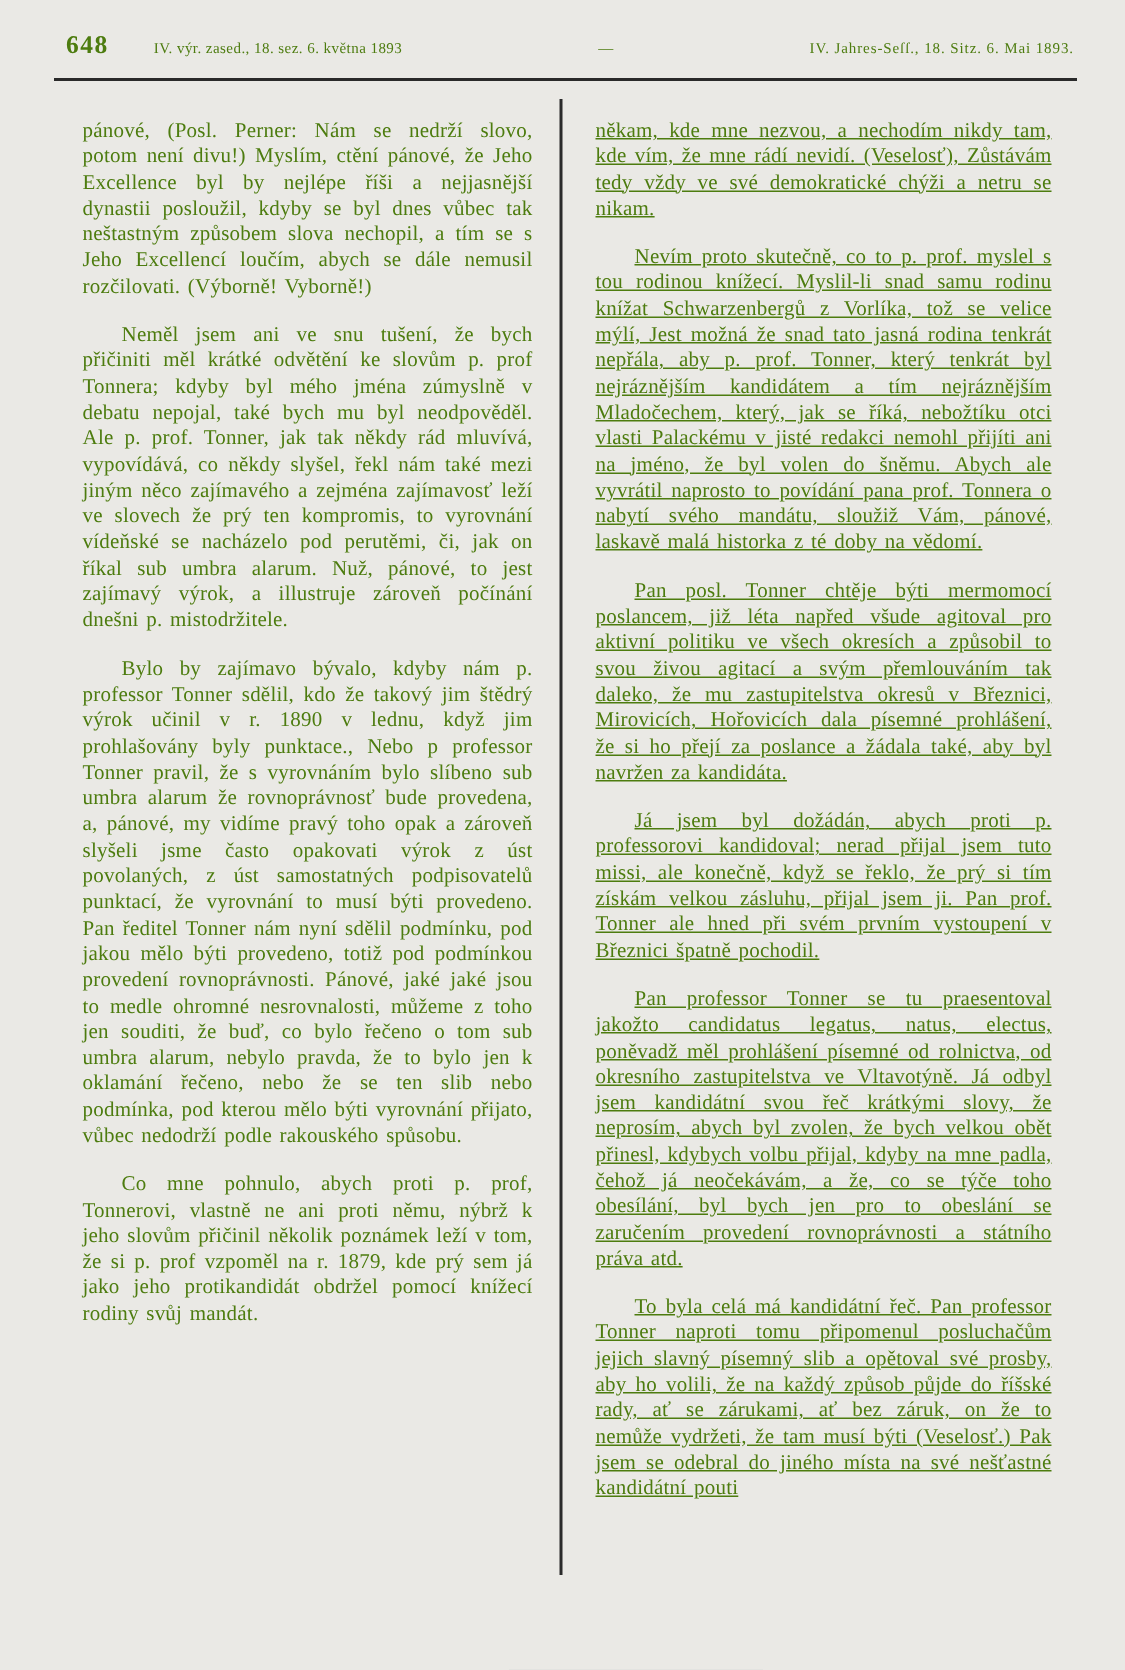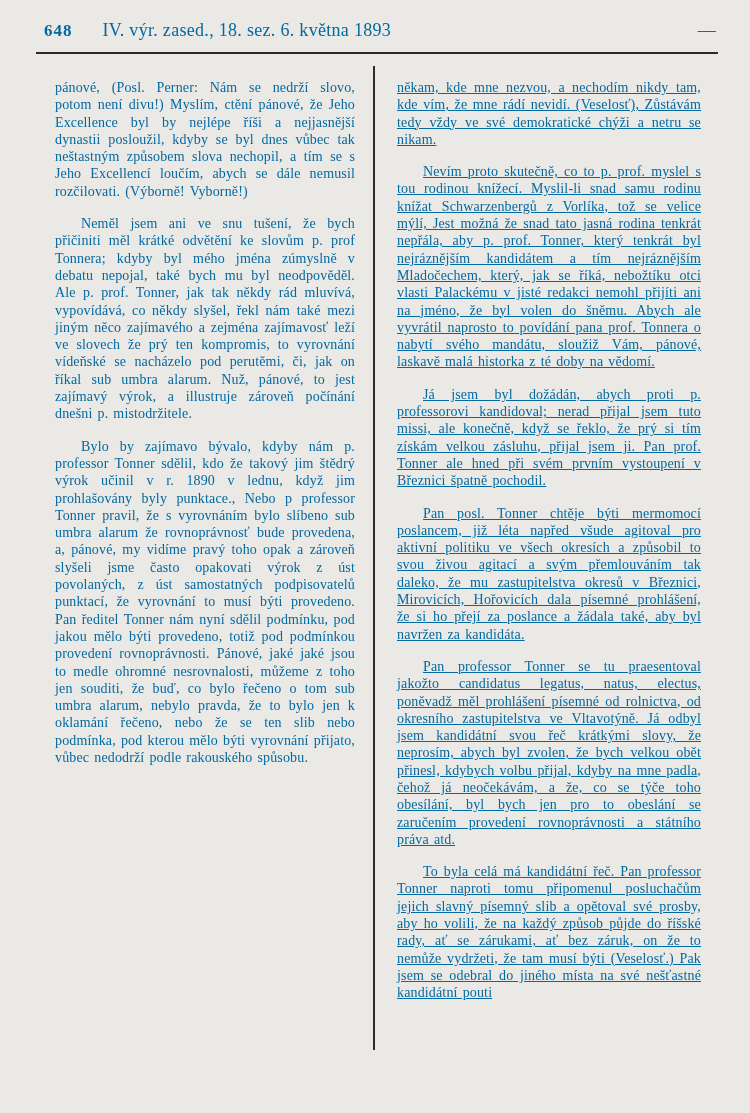--- a/index.html
+++ b/index.html
@@ -4,41 +4,41 @@
 <style>
   html, body { margin:0; padding:0; background:#dedddb; }
   .page {
     position: relative;
     width: 750px;
     height: 1113px;
     margin: 0 auto;
     background: #eae9e5;
     overflow: hidden;
     font-family: "Liberation Serif", "DejaVu Serif", serif;
-    color: #0369a1;
+    color: #4d7c0f;
   }
   .header {
     position: absolute;
     top: 20px;
     left: 44px;
     width: 672px;
     display: flex;
     align-items: baseline;
   }
   .pagenum {
     font-weight: bold;
     font-size: 17px;
     letter-spacing: 1px;
     margin-right: 30px;
   }
   .header-text {
     flex: 1;
     display: flex;
     justify-content: space-between;
-    font-size: 18px;
+    font-size: 10px;
     letter-spacing: 0.3px;
     white-space: nowrap;
   }
   .header-text .fraktur { letter-spacing: 0.6px; }
   .header-rule {
     position: absolute;
     top: 52px;
     left: 36px;
     width: 682px;
     height: 1.5px;
@@ -80,35 +80,37 @@
 </head>
 <body>
 
 <div class="page">
 
   <div class="header">
     <span class="pagenum">648</span>
     <span class="header-text">
       <span>IV. výr. zased., 18. sez. 6. května 1893</span>
       <span>—</span>
+      <span class="fraktur">IV. Jahres-Seſſ., 18. Sitz. 6. Mai 1893.</span>
     </span>
   </div>
 
   <div class="header-rule"></div>
 
   <div class="columns">
     <div class="col col-left">
         <p class="para flush">pánové, (Posl. Perner: Nám se nedrží slovo, potom není divu!) Myslím, ctění pánové, že Jeho Excellence byl by nejlépe říši a nejjasnější dynastii posloužil, kdyby se byl dnes vůbec tak neštastným způsobem slova nechopil, a tím se s Jeho Excellencí loučím, abych se dále nemusil rozčilovati. (Výborně! Vyborně!)</p>
         <p class="para">Neměl jsem ani ve snu tušení, že bych přičiniti měl krátké odvětění ke slovům p. prof Tonnera; kdyby byl mého jména zúmyslně v debatu nepojal, také bych mu byl neodpověděl. Ale p. prof. Tonner, jak tak někdy rád mluvívá, vypovídává, co někdy slyšel, řekl nám také mezi jiným něco zajímavého a zejména zajímavosť leží ve slovech že prý ten kompromis, to vyrovnání vídeňské se nacházelo pod perutěmi, či, jak on říkal sub umbra alarum. Nuž, pánové, to jest zajímavý výrok, a illustruje zároveň počínání dnešni p. mistodržitele.</p>
         <p class="para">Bylo by zajímavo bývalo, kdyby nám p. professor Tonner sdělil, kdo že takový jim štědrý výrok učinil v r. 1890 v lednu, když jim prohlašovány byly punktace., Nebo p professor Tonner pravil, že s vyrovnáním bylo slíbeno sub umbra alarum že rovnoprávnosť bude provedena, a, pánové, my vidíme pravý toho opak a zároveň slyšeli jsme často opakovati výrok z úst povolaných, z úst samostatných podpisovatelů punktací, že vyrovnání to musí býti provedeno. Pan ředitel Tonner nám nyní sdělil podmínku, pod jakou mělo býti provedeno, totiž pod podmínkou provedení rovnoprávnosti. Pánové, jaké jaké jsou to medle ohromné nesrovnalosti, můžeme z toho jen souditi, že buď, co bylo řečeno o tom sub umbra alarum, nebylo pravda, že to bylo jen k oklamání řečeno, nebo že se ten slib nebo podmínka, pod kterou mělo býti vyrovnání přijato, vůbec nedodrží podle rakouského spůsobu.</p>
+        <p class="para">Co mne pohnulo, abych proti p. prof, Tonnerovi, vlastně ne ani proti němu, nýbrž k jeho slovům přičinil několik poznámek leží v tom, že si p. prof vzpoměl na r. 1879, kde prý sem já jako jeho protikandidát obdržel pomocí knížecí rodiny svůj mandát.</p>
       </div>
     <div class="col-divider"></div>
     <div class="col col-right">
         <p class="para flush">někam, kde mne nezvou, a nechodím nikdy tam, kde vím, že mne rádí nevidí. (Veselosť), Zůstávám tedy vždy ve své demokratické chýži a netru se nikam.</p>
         <p class="para">Nevím proto skutečně, co to p. prof. myslel s tou rodinou knížecí. Myslil-li snad samu rodinu knížat Schwarzenbergů z Vorlíka, tož se velice mýlí, Jest možná že snad tato jasná rodina tenkrát nepřála, aby p. prof. Tonner, který tenkrát byl nejráznějším kandidátem a tím nejráznějším Mladočechem, který, jak se říká, nebožtíku otci vlasti Palackému v jisté redakci nemohl přijíti ani na jméno, že byl volen do šněmu. Abych ale vyvrátil naprosto to povídání pana prof. Tonnera o nabytí svého mandátu, sloužiž Vám, pánové, laskavě malá historka z té doby na vědomí.</p>
+        <p class="para">Pan posl. Tonner chtěje býti mermomocí poslancem, již léta napřed všude agitoval pro aktivní politiku ve všech okresích a způsobil to svou živou agitací a svým přemlouváním tak daleko, že mu zastupitelstva okresů v Březnici, Mirovicích, Hořovicích dala písemné prohlášení, že si ho přejí za poslance a žádala také, aby byl navržen za kandidáta.</p>
         <p class="para">Já jsem byl dožádán, abych proti p. professorovi kandidoval; nerad přijal jsem tuto missi, ale konečně, když se řeklo, že prý si tím získám velkou zásluhu, přijal jsem ji. Pan prof. Tonner ale hned při svém prvním vystoupení v Březnici špatně pochodil.</p>
-        <p class="para">Pan posl. Tonner chtěje býti mermomocí poslancem, již léta napřed všude agitoval pro aktivní politiku ve všech okresích a způsobil to svou živou agitací a svým přemlouváním tak daleko, že mu zastupitelstva okresů v Březnici, Mirovicích, Hořovicích dala písemné prohlášení, že si ho přejí za poslance a žádala také, aby byl navržen za kandidáta.</p>
         <p class="para">Pan professor Tonner se tu praesentoval jakožto candidatus legatus, natus, electus, poněvadž měl prohlášení písemné od rolnictva, od okresního zastupitelstva ve Vltavotýně. Já odbyl jsem kandidátní svou řeč krátkými slovy, že neprosím, abych byl zvolen, že bych velkou obět přinesl, kdybych volbu přijal, kdyby na mne padla, čehož já neočekávám, a že, co se týče toho obesílání, byl bych jen pro to obeslání se zaručením provedení rovnoprávnosti a státního práva atd.</p>
         <p class="para">To byla celá má kandidátní řeč. Pan professor Tonner naproti tomu připomenul posluchačům jejich slavný písemný slib a opětoval své prosby, aby ho volili, že na každý způsob půjde do říšské rady, ať se zárukami, ať bez záruk, on že to nemůže vydržeti, že tam musí býti (Veselosť.) Pak jsem se odebral do jiného místa na své nešťastné kandidátní pouti</p>
       </div>
   </div>
 
 </div>
 
 </body></html>

